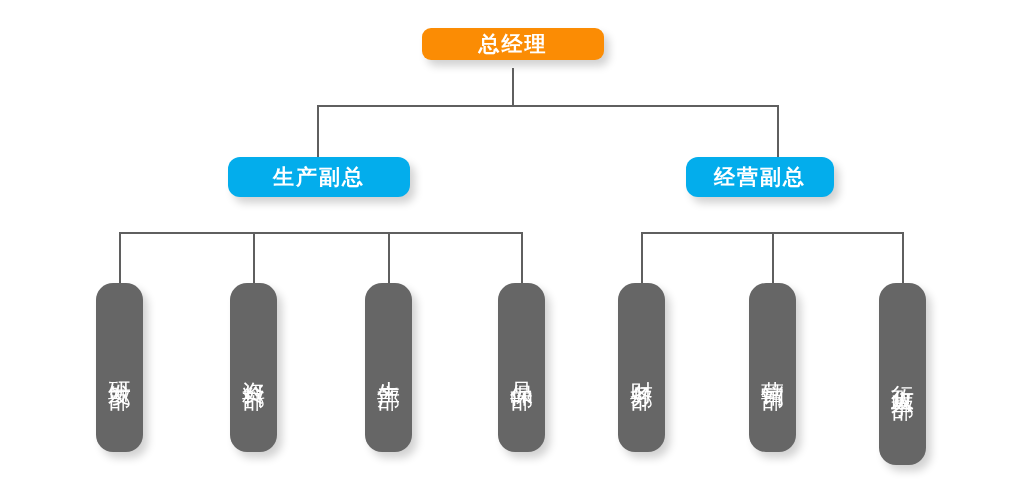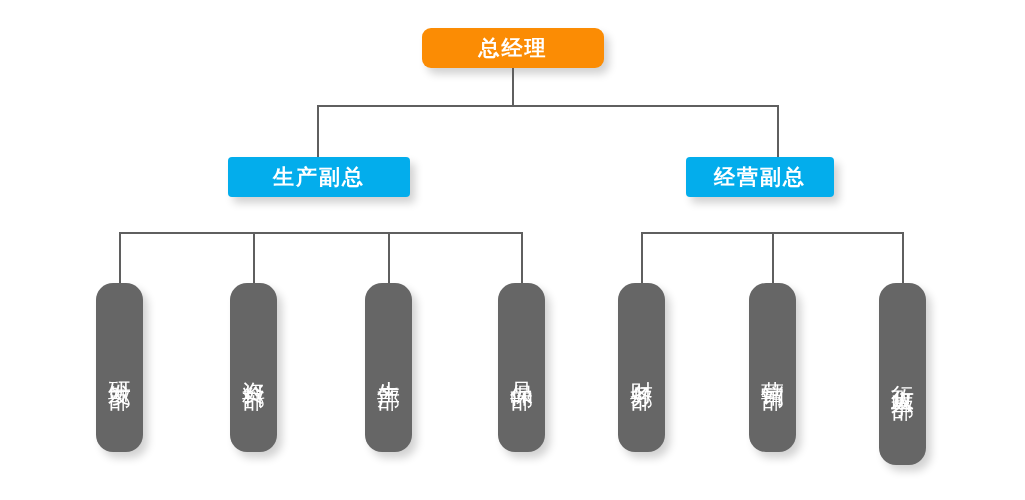--- a/index.html
+++ b/index.html
@@ -43,21 +43,21 @@
     background: #fb8c04;
     border-radius: 9px;
     font-size: 21px;
     font-weight: bold;
     letter-spacing: 2px;
   }
 
   
   .node-vp {
     background: #03adec;
-    border-radius: 4px;
+    border-radius: 12px;
     font-size: 21px;
     font-weight: bold;
     letter-spacing: 2px;
   }
 
   
   .node-dept {
     background: #666666;
     border-radius: 17px;
     font-size: 23px;
@@ -73,21 +73,21 @@
     writing-mode: vertical-rl;
     text-orientation: upright;
     white-space: nowrap;
   }
 </style>
 </head>
 <body>
 
 <div id="chart-canvas">
 
-  <div class="node node-root" style="left:422px; top:28px; width:182px; height:40px;">
+  <div class="node node-root" style="left:422px; top:28px; width:182px; height:32px;">
     <span>总经理</span>
   </div>
 
   <div class="connector v-line" style="left:512px; top:68px; height:38px;"></div>
 
   <div class="connector h-line" style="left:317px; top:105px; width:462px;"></div>
 
   <div class="connector v-line" style="left:317px; top:105px; height:52px;"></div>
 
   <div class="connector v-line" style="left:777px; top:105px; height:52px;"></div>

